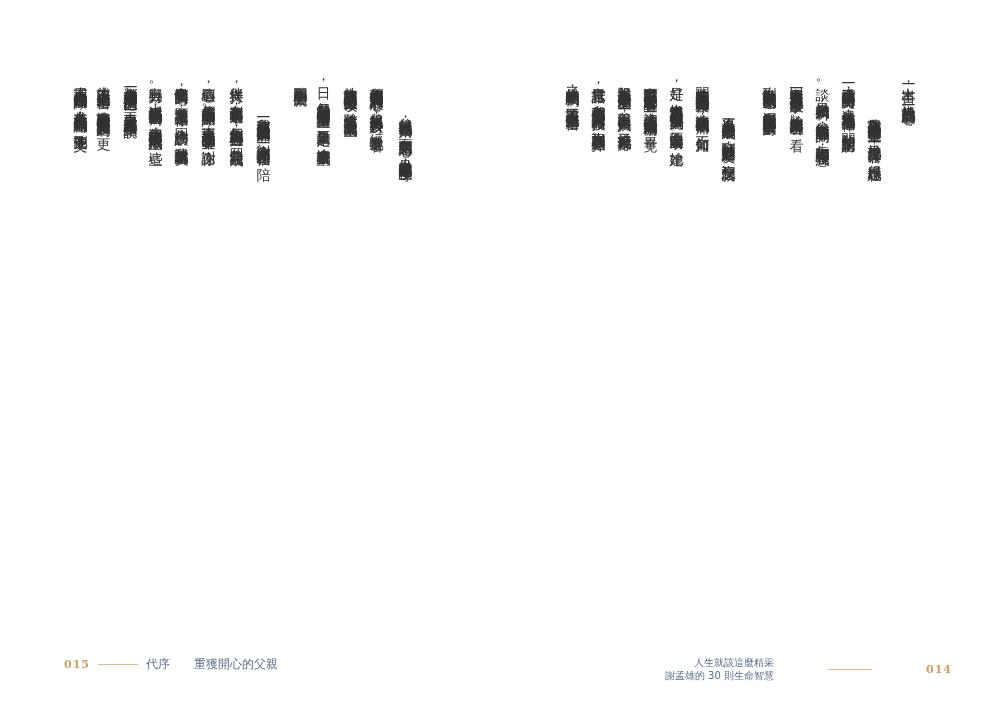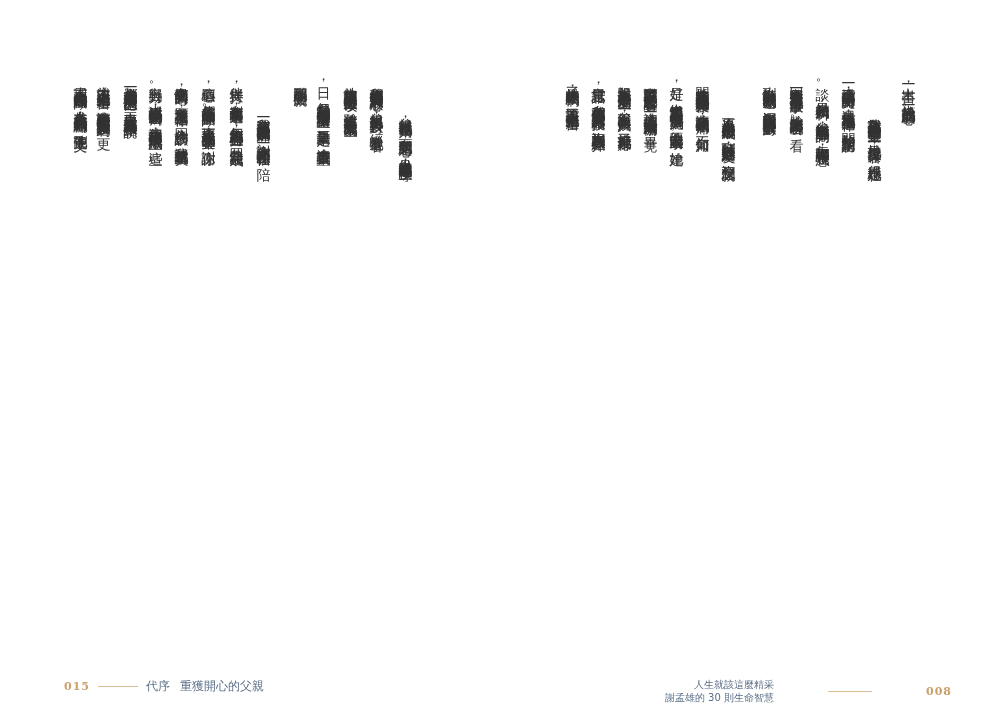--- a/index.html
+++ b/index.html
@@ -1,21 +1,21 @@
 <!DOCTYPE html>
 <html><head>
 <meta charset="utf-8">
 <style>
   html,body{margin:0;padding:0;background:#ffffff;}
   body{width:1000px;height:718px;position:relative;overflow:hidden;font-family:"DejaVu Serif","Liberation Serif",serif;color:#2a2a2a;}
   .page{position:absolute;top:0;height:718px;width:500px;}
   .page-left{left:0;}
   .page-right{left:500px;}
   .col{position:absolute;top:76px;writing-mode:vertical-rl;font-size:14px;line-height:15px;letter-spacing:0.7px;white-space:nowrap;color:#333;}
-  .footer{position:absolute;top:678px;display:flex;align-items:center;font-family:"DejaVu Sans","Liberation Sans",sans-serif;justify-content:flex-end;}
+  .footer{position:absolute;top:656px;display:flex;align-items:center;font-family:"DejaVu Sans","Liberation Sans",sans-serif;justify-content:flex-end;}
   .pnum{color:#c9a06a;font-family:"DejaVu Serif","Liberation Serif",serif;font-weight:bold;font-size:11px;letter-spacing:1px;}
   .rule{height:1px;background:#d8bf98;width:40px;margin:0 8px;}
   .ftext{font-size:12px;color:#5b6f88;}
   .ftitle2{display:flex;flex-direction:column;align-items:flex-end;font-size:10px;color:#5b6f88;line-height:13px;}
 </style>
 </head>
 <body>
 
 <div class="page page-left">
   <div id="left-cols">
@@ -30,21 +30,21 @@
       <div class="col" style="left: 174px; top: 76px;">在忙著畢業的同時，還願意接下這個工作，因為你的訪談，讓我的父親重現笑</div>
       <div class="col" style="left: 148px; top: 76px;">容與動力。也感謝你流暢生動的書寫，讓每個故事都活生生地躍然紙上，這些</div>
       <div class="col" style="left: 123px; top: 76px;">都會成為我們一家人最美好的回憶。再來一定要大大感恩高希均教授二話不說</div>
       <div class="col" style="left: 96px; top: 76px;">就決定由天下文化來出這本書，讓書內蘊藏的智慧與價值能讓更多人看到。更</div>
       <div class="col" style="left: 73px; top: 76px;">感謝天下文化超棒的編輯團隊，尤其負責此書的吳佩穎總編輯，他剛進天下文</div>
     </div>
   <div class="footer" style="left:64px;">
     <span class="pnum">015</span>
     <span class="rule"></span>
     <span class="ftext">代序</span>
-    <span class="ftext" style="margin-left:10px;">重獲開心的父親</span>
+    <span class="ftext" style="margin-left:24px;">重獲開心的父親</span>
   </div>
 </div>
 
 <div class="page page-right">
   <div id="right-cols">
       <div class="col" style="left: 401px; top: 76px;">出一本書，也等於完成他的一個心願。</div>
       <div class="col" style="left: 367px; top: 106.8px;">我找來自己很優秀的碩士班學生宜蓁，她也是一位資深作者，很感恩她在</div>
       <div class="col" style="left: 341px; top: 76px;">一邊撰寫自己的碩士論文時，還義無反顧地接下這個工作，開始和父親定期訪</div>
       <div class="col" style="left: 315px; top: 76px;">談。結果如我們所料，父親在她專業的引導詢問下，每次都聊得很開心忘我，</div>
       <div class="col" style="left: 289px; top: 76px;">回家後會再重述一遍當天他分享了什麼故事，臉上的光彩和笑容又出現了。看</div>
@@ -56,15 +56,15 @@
       <div class="col" style="left: 117px; top: 76px;">父親跟高希均教授是很好的朋友。父親一向不喜歡麻煩人，拖了好幾天都不好</div>
       <div class="col" style="left: 91px; top: 76px;">意思打電話，在我們的催促下終於撥了電話給高教授，沒想到高教授不但介紹</div>
       <div class="col" style="left: 65px; top: 76px;">了最棒的團隊給我們，還說要由天下文化來出這本書。</div>
     </div>
   <div class="footer" style="right:48px;gap:44px;">
     <div class="ftitle2">
       <span>人生就該這麼精采</span>
       <span>謝孟雄的 30 則生命智慧</span>
     </div>
     <span class="rule" style="width:44px;margin:0 10px;"></span>
-    <span class="pnum">008</span>
+    <span class="pnum">014</span>
   </div>
 </div>
 
 </body></html>

